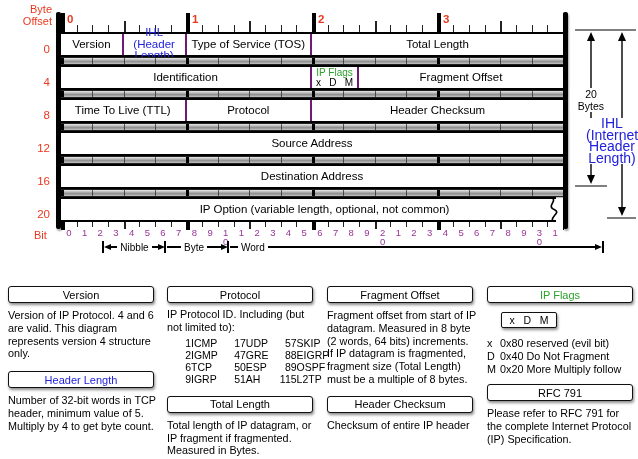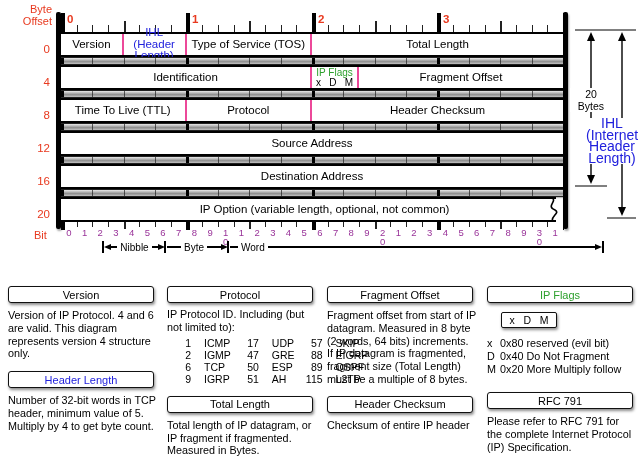--- a/index.html
+++ b/index.html
@@ -30,21 +30,21 @@
   .offsets{position:absolute;left:0;top:32px;width:50px;}
   .offsets .onum{height:33px;display:flex;align-items:center;justify-content:flex-end;
     font-size:11.5px;color:#e8391f;}
 
   .frow{position:absolute;left:61px;width:502px;height:25px;box-sizing:border-box;
     border-top:2px solid #000;border-bottom:2px solid #000;background:#fff;display:flex;
     box-shadow:0 2px 2px rgba(0,0,0,.22);}
   .rowA{top:32px;} .rowB{top:65px;} .rowC{top:98px;} .rowD{top:131px;} .rowE{top:164px;}
   .rowF{top:197px;width:495px;border-right:none;box-shadow:none;padding-left:32px;}
   .cell{display:flex;align-items:center;justify-content:center;box-sizing:border-box;
-    border-right:2px solid #ec4899;font-size:11.5px;text-align:center;line-height:11.5px;}
+    border-right:2px solid #701a75;font-size:11.5px;text-align:center;line-height:11.5px;}
   .cell:last-child{border-right:none;}
   .w3{width:9.375%;} .w4{width:12.5%;} .w8{width:25%;} .w13{width:40.625%;} .w16{width:50%;} .w32{width:100%;text-align:right;}
   .flags-cell{flex-direction:column;font-size:10px;line-height:10.5px;padding-top:1px;}
   .flags-cell .gbits{white-space:pre;color:#000;}
   .torn{position:absolute;right:-5px;top:-2px;height:25px;width:12px;}
 
   .sep{position:absolute;left:61px;width:502px;height:8px;box-sizing:border-box;
     border-top:1px solid #222;border-bottom:1px solid #222;
     background:
       repeating-linear-gradient(90deg,#000 0 3px,transparent 3px 125.5px),
@@ -88,21 +88,21 @@
   .col1{left:8px;} .col2{left:167px;} .col3{left:327px;} .col4{left:487px;}
   .titlebox{box-sizing:border-box;width:146px;height:17px;background:#fff;
     border:1.6px solid #111;border-radius:3px;box-shadow:1px 2px 3px rgba(0,0,0,.45);
     display:flex;align-items:center;justify-content:center;font-size:11px;}
   .note-body{margin-top:6px;font-size:10.8px;line-height:12.8px;}
   .mt{margin-top:11px;}
   .ptable{margin:3px 0 0 6px;display:grid;grid-template-columns:auto auto auto;
     column-gap:10px;row-gap:0;font-size:10.5px;line-height:12.3px;justify-content:start;}
   .pentry{display:flex;}
   .pnum{width:18px;text-align:right;}
-  .pname{margin-left:13px;}
+  .pname{margin-left:0;}
   .xdm-box{box-sizing:border-box;margin:9px 0 0 14px;width:56px;height:16px;background:#fff;
     border:1.6px solid #111;border-radius:2px;box-shadow:1px 2px 3px rgba(0,0,0,.45);
     display:flex;align-items:center;justify-content:center;font-size:10.5px;white-space:pre;}
   .flaglist{margin-top:9px;font-size:10.8px;line-height:12.8px;}
   .flagrow{display:flex;}
   .fkey{width:13px;flex:0 0 13px;}
   .fdesc{flex:1;}
 </style>
 </head>
 <body>
@@ -385,19 +385,19 @@
       </div>
         <div class="flagrow">
         <span class="fkey">D</span>
         <span class="fdesc">0x40 Do Not Fragment</span>
       </div>
         <div class="flagrow">
         <span class="fkey">M</span>
         <span class="fdesc">0x20 More Multiply follow</span>
       </div>
       </div>
-    <div class="titlebox" style="margin-top:17px;">
+    <div class="titlebox" style="margin-top:9px;">
         <span>RFC 791</span>
       </div>
     <div class="note-body">Please refer to RFC 791 for the complete Internet Protocol (IP) Specification.</div>
   </div>
 
 </div>
 
 </body></html>

